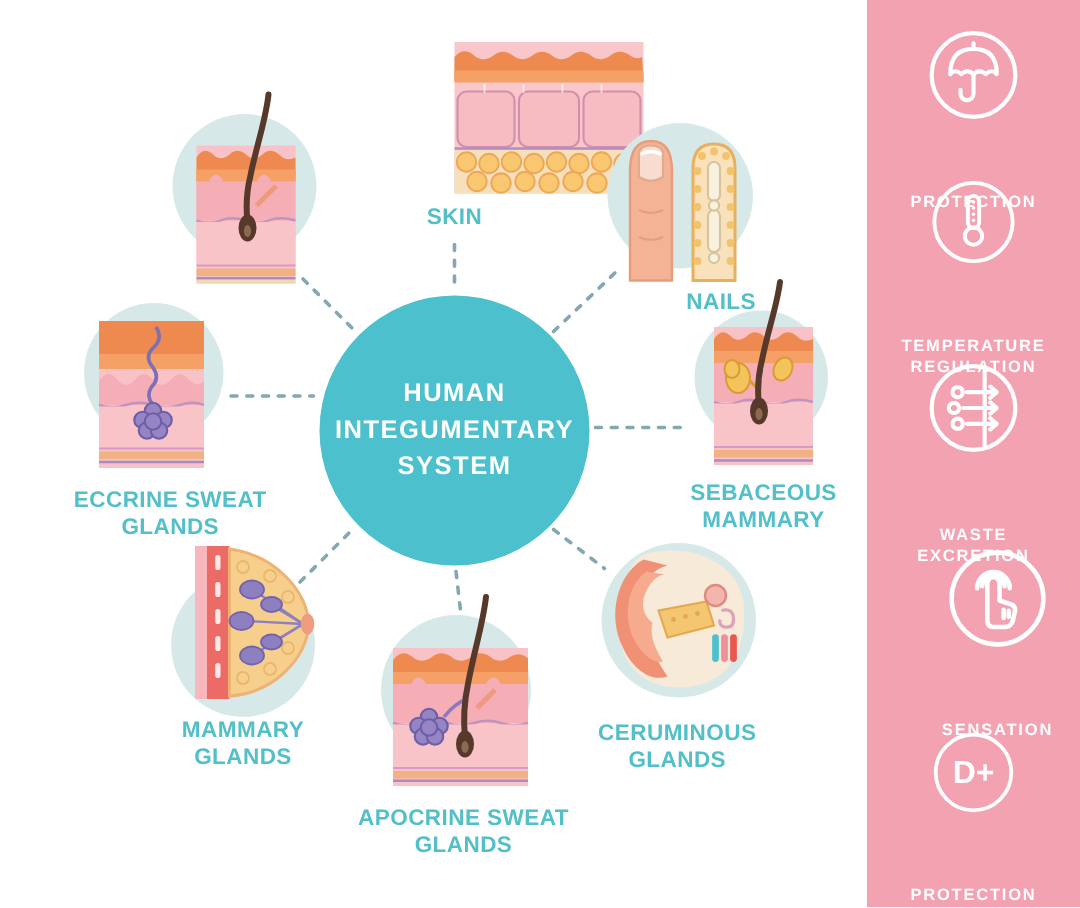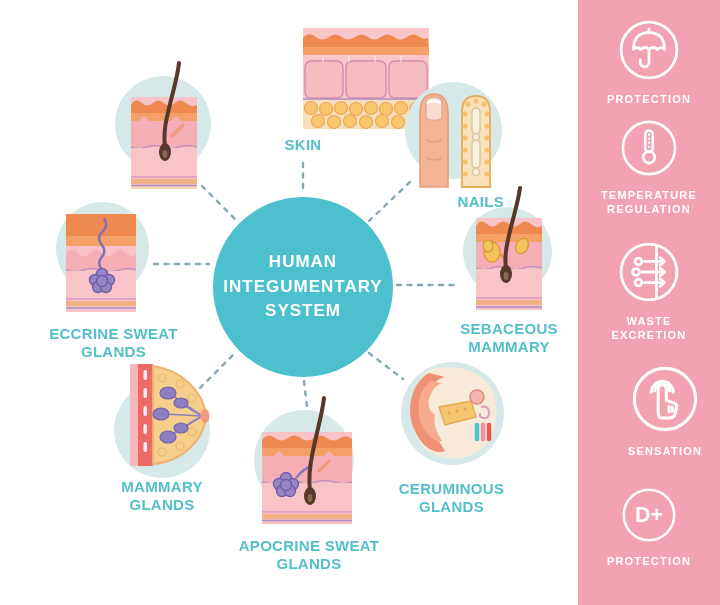--- a/index.html
+++ b/index.html
@@ -47,21 +47,21 @@
   #node-sebaceous .art{left:22px;top:0px;}
   #node-sebaceous .nlabel{top:132px;}
   #node-nails{left:388px;top:78px;width:100px;height:137px;text-align:right;}
   #node-nails .disc{left:1px;top:4px;width:97px;height:97px;}
   #node-nails .art{left:10px;top:14px;}
   #node-nails .nlabel{top:115px;}
   
   .sidebar{position:absolute;left:578px;top:0;width:142px;height:605px;
          background:var(--c-pink,#f3a2b2);}
   .sb-item{position:absolute;left:0;width:142px;display:flex;flex-direction:column;
-         align-items:center;}
+         align-items:center;gap:36px;}
   .sb-item svg{display:block;}
   .sb-label{margin-top:11px;width:112px;text-align:center;color:#fff;font-weight:bold;
          font-size:11px;letter-spacing:1.2px;line-height:1.3;}
   .sb-icon{stroke:#fff;fill:none;stroke-width:4.5;stroke-linecap:round;stroke-linejoin:round;}
   #sb-0{top:19px;} #sb-1{top:119px;} #sb-2{top:241px;} #sb-3{top:365px;margin-left:16px;} #sb-4{top:487px;}
 </style>
 </head>
 <body>
 
 <div class="stage">

